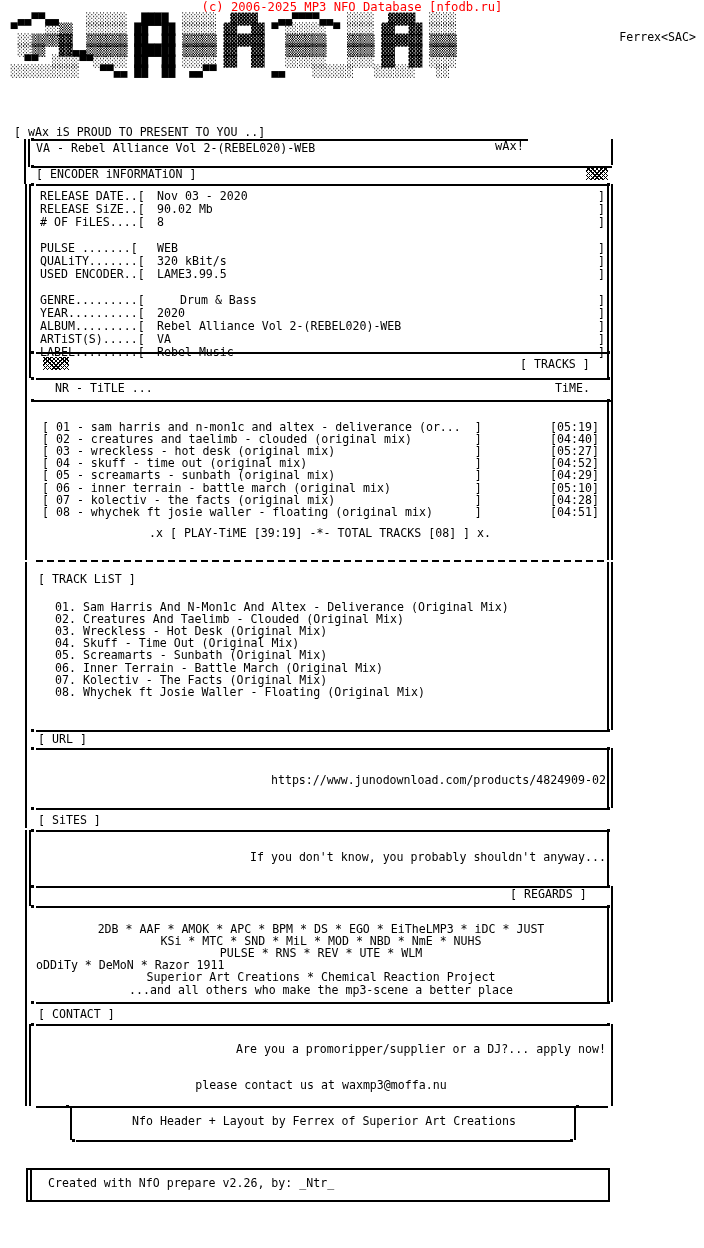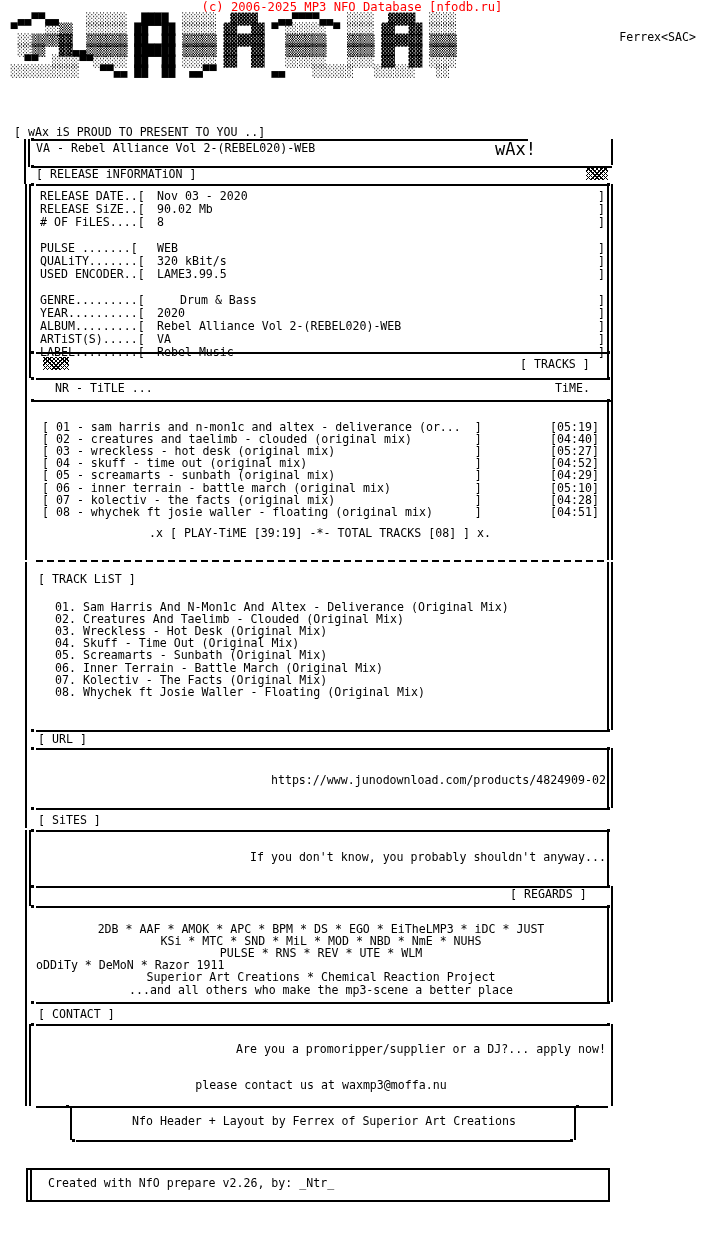--- a/index.html
+++ b/index.html
@@ -60,21 +60,21 @@
     top: 112px;
     font-size: 11.6px;
     line-height: 13px;
     white-space: pre;
     color: #000;
   }
   .logo-wax {
     position: absolute;
     left: 495px;
     top: 125px;
-    font-size: 17px;
+    font-size: 12px;
     white-space: pre;
     color: #000;
   }
   .rule {
     position: absolute;
     background: #000;
     height: 2px;
   }
   .vrule {
     position: absolute;
@@ -132,21 +132,21 @@
   <div class="vrule" style="left:24px; top:139px; height:28px;"></div>
   <div class="vrule" style="left:28px; top:139px; height:28px;"></div>
   <div class="vrule" style="left:611px; top:139px; height:26px;"></div>
   <div class="txt" style="left:36px; top:142px;">VA - Rebel Alliance Vol 2-(REBEL020)-WEB</div>
 </div>
 
 <div>
   <div class="rule" style="left:34px; top:166px; width:578px;"></div>
   <div class="tick" style="left:31px; top:165px;"></div>
   <div class="vrule" style="left:24px; top:166px; height:18px;"></div>
-  <div class="txt" style="left:36px; top:168px;">[ RELEASE iNFORMATiON ]</div>
+  <div class="txt" style="left:36px; top:168px;">[ ENCODER iNFORMATiON ]</div>
 </div>
 
 <div>
   <div class="rule" style="left:36px; top:184px; width:572px;"></div>
   <div class="tick" style="left:31px; top:183px;"></div>
   <div class="tick" style="left:607px; top:183px;"></div>
   <div class="vrule" style="left:25px; top:184px; height:168px;"></div>
   <div class="vrule" style="left:29px; top:184px; height:168px;"></div>
   <div class="vrule" style="left:607px; top:184px; height:168px;"></div>
   <div class="vrule" style="left:611px; top:184px; height:168px;"></div>

